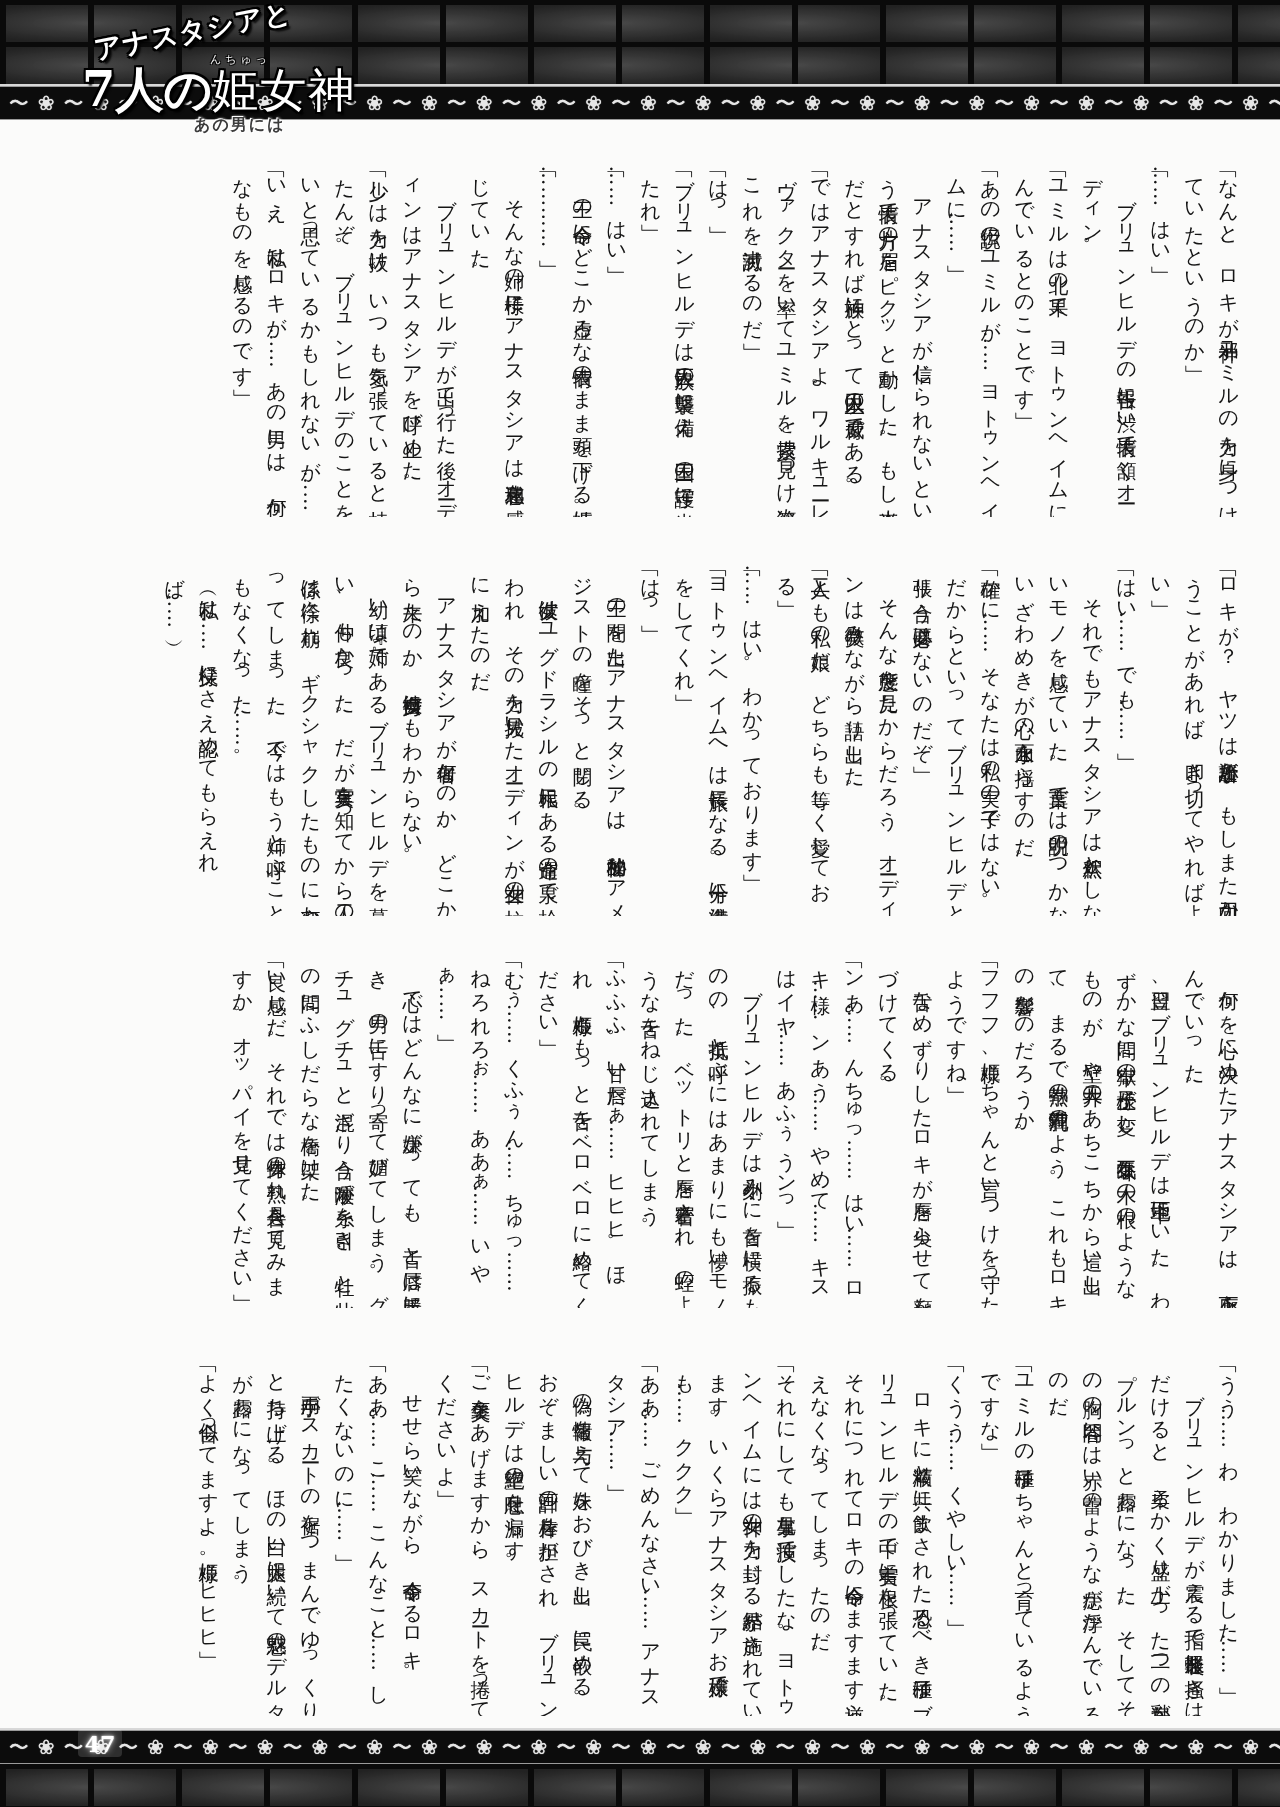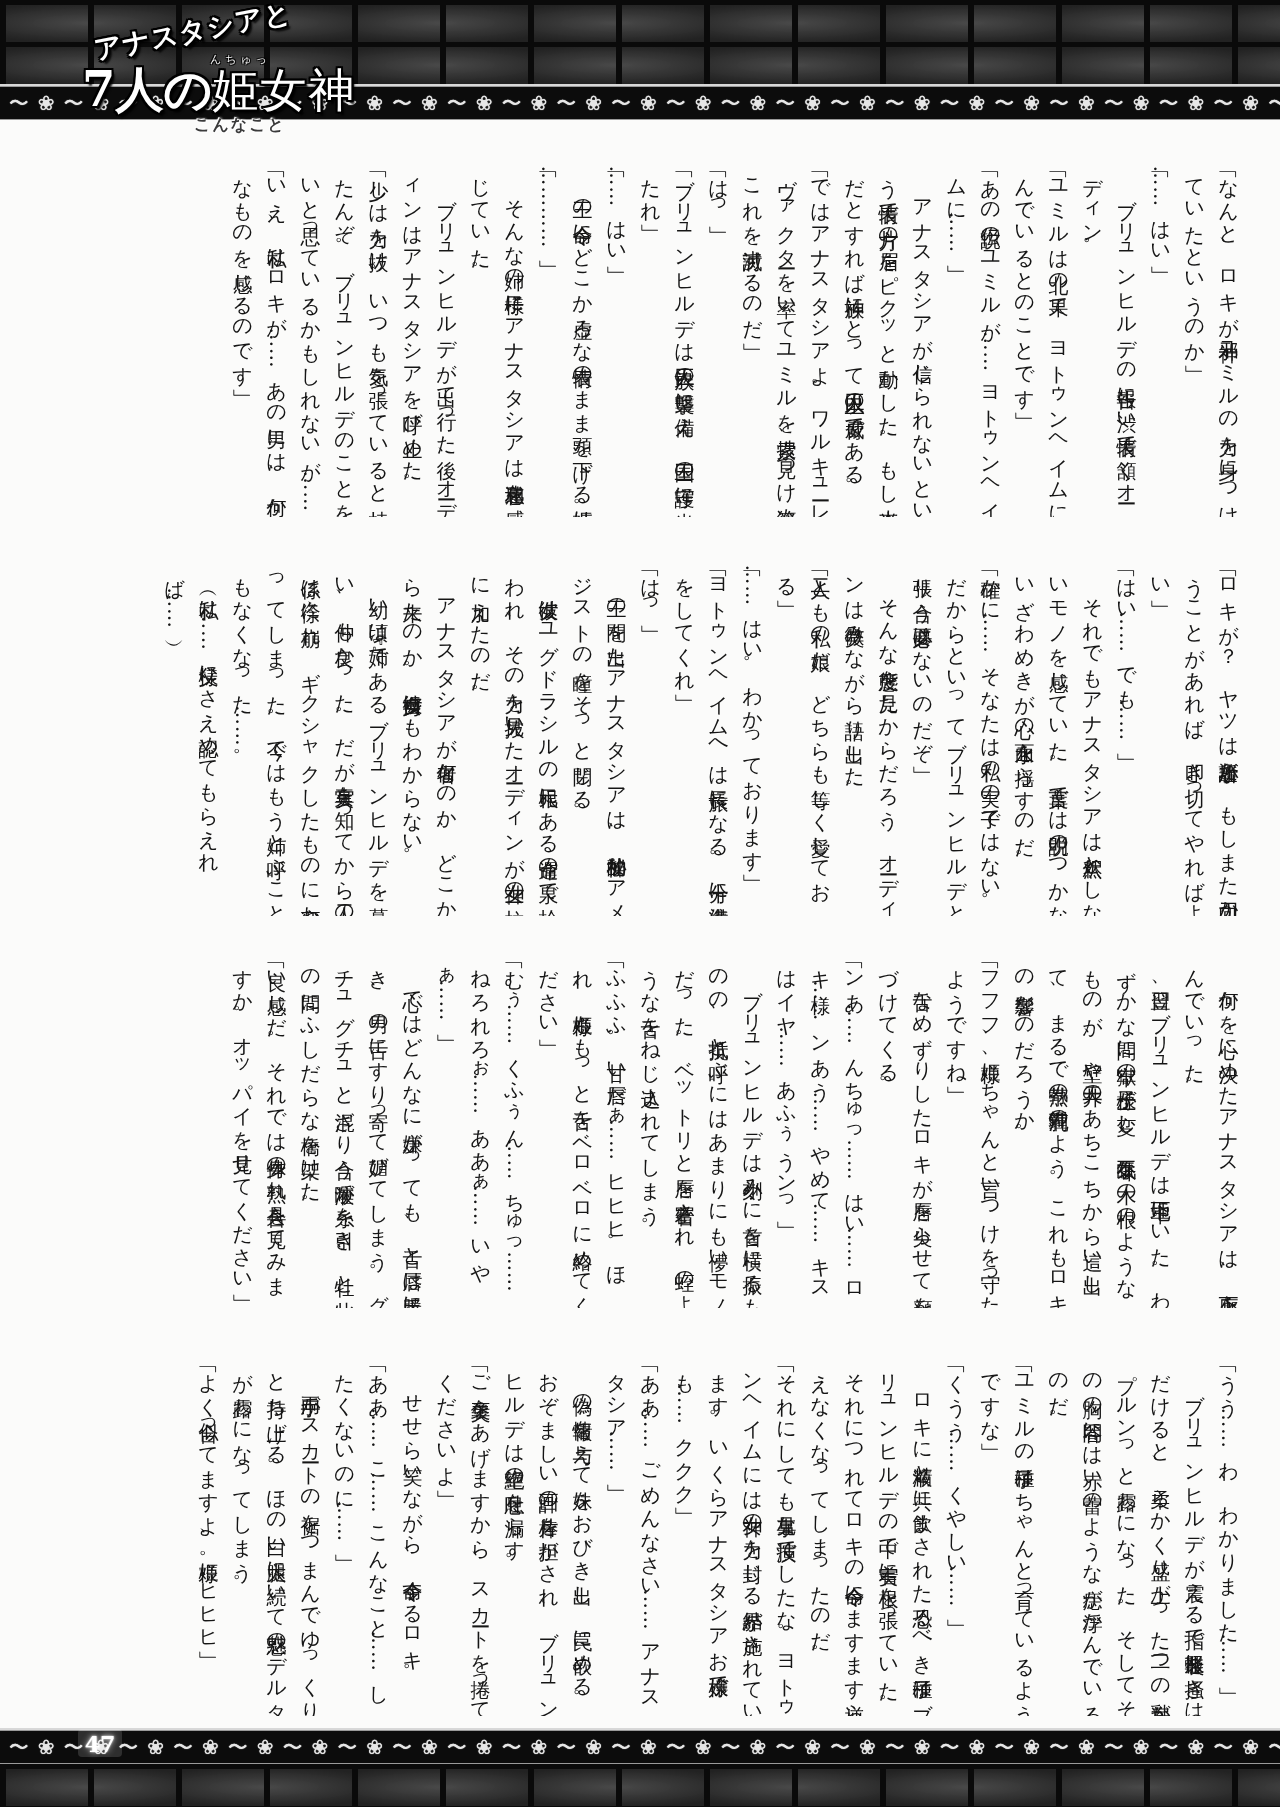--- a/index.html
+++ b/index.html
@@ -168,18 +168,18 @@
   </div>
 
   <div class="brick brick-bottom"></div>
 
   <div class="logo">
     <div class="logo-line1 outline-w">アナスタシアと</div>
     <div class="logo-line2">
       <span class="l2-prefix outline-w">7人の</span><span class="l2-main outline-w">姫女神</span>
       <span class="furi">んちゅっ</span>
     </div>
-    <div class="logo-sub">こんなこと</div>
+    <div class="logo-sub">あの男には</div>
   </div>
 
   <div class="page-number">47</div>
 
 </div>
 
 </body></html>

